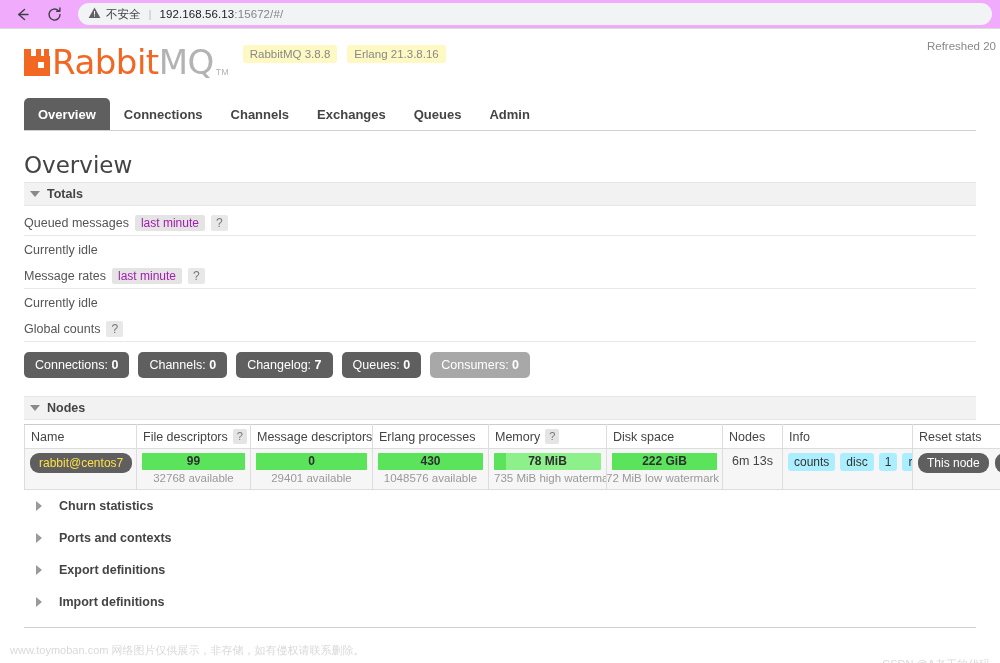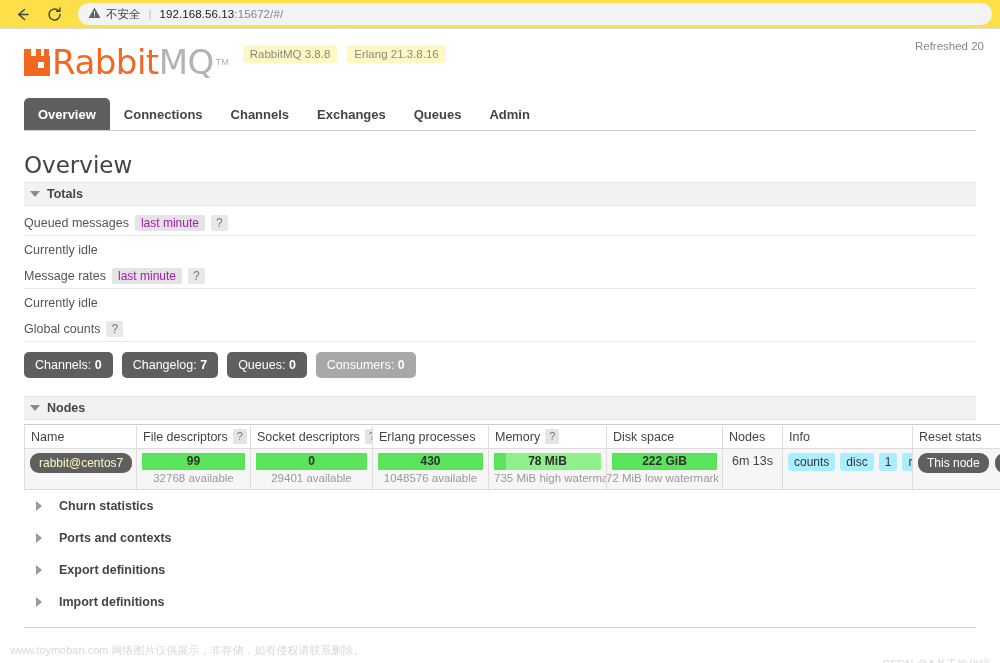--- a/index.html
+++ b/index.html
@@ -8,21 +8,21 @@
     width: 1000px; height: 663px;
     background: #ffffff;
     font-family: "Liberation Sans", sans-serif;
     overflow: hidden;
     position: relative;
   }
 
   
   .browser-bar {
     height: 29px;
-    background: #fde047;
+    background: #f0abfc;
     border-bottom: 1px solid #dcdcdc;
     display: flex;
     align-items: center;
     padding: 0 8px;
     gap: 4px;
   }
   .nav-btn {
     width: 28px; height: 24px;
     display: flex; align-items: center; justify-content: center;
     border-radius: 4px;
@@ -93,33 +93,33 @@
   }
   .logo-text {
     font-size: 34px;
     font-weight: 400;
     letter-spacing: -0.5px;
     line-height: 34px;
     font-family: "DejaVu Sans", sans-serif;
   }
   .logo-text .rab { color: #f26722; }
   .logo-text .mq { color: #b3b3b3; }
-  .logo-tm { font-size: 9px; color: #b3b3b3; margin-left: 2px; margin-bottom: 12px; text-align: center; }
+  .logo-tm { font-size: 9px; color: #b3b3b3; margin-left: 2px; margin-bottom: 2px; text-align: center; }
   .ver-badges { display: flex; gap: 10px; margin-left: 14px; margin-bottom: 5px; }
   .ver-badge {
     background: #fef9c3;
     color: #888888;
     font-size: 11.5px;
     padding: 3px 7px;
     border-radius: 3px;
     white-space: nowrap;
   }
   .refreshed {
     position: absolute;
-    right: 16px; top: 11px;
+    right: 4px; top: 11px;
     font-size: 11.5px;
     color: #888888;
     white-space: nowrap;
   }
 
   
   .tabs {
     display: flex;
     margin: 19px 24px 0 24px;
     border-bottom: 1px solid #d0d0d0;
@@ -243,21 +243,21 @@
     background: #e4e4e4;
     color: #777;
     font-size: 11px;
     padding: 0px 4px;
     border-radius: 2px;
     line-height: 15px;
   }
   .node-pill {
     display: inline-block;
     background: #5f5f5f;
-    color: #fef9c3;
+    color: #fde047;
     font-size: 12px;
     padding: 3px 9px;
     border-radius: 9px;
     white-space: nowrap;
   }
   .bar-outer {
     position: relative;
     height: 17px;
     background: #8ef08a;
     border-radius: 1px;
@@ -426,20 +426,21 @@
       <span class="chip q">?</span>
     </div>
     <div class="idle">Currently idle</div>
 
     <div class="metric-row">
       <span>Global counts</span>
       <span class="chip q">?</span>
     </div>
 
     <div class="counts-row">
+      <span class="count-badge"><span>Connections:</span> <b>0</b></span>
       <span class="count-badge"><span>Channels:</span> <b>0</b></span>
       <span class="count-badge"><span>Changelog:</span> <b>7</b></span>
       <span class="count-badge"><span>Queues:</span> <b>0</b></span>
       <span class="count-badge muted"><span>Consumers:</span> <b>0</b></span>
     </div>
 
     <div class="section-head" style="margin-top:18px;">
       <span class="caret-down"></span>
       <span>Nodes</span>
     </div>
@@ -464,21 +465,21 @@
               </span>
             </th>
           <th>
               <span class="th-inner">
                 <span>File descriptors</span>
                 <span class="qmark">?</span>
               </span>
             </th>
           <th>
               <span class="th-inner">
-                <span>Socket descriptors</span>
+                <span>Message descriptors</span>
                 <span class="qmark">?</span>
               </span>
             </th>
           <th>
               <span class="th-inner">
                 <span>Erlang processes</span>
               </span>
             </th>
           <th>
               <span class="th-inner">

